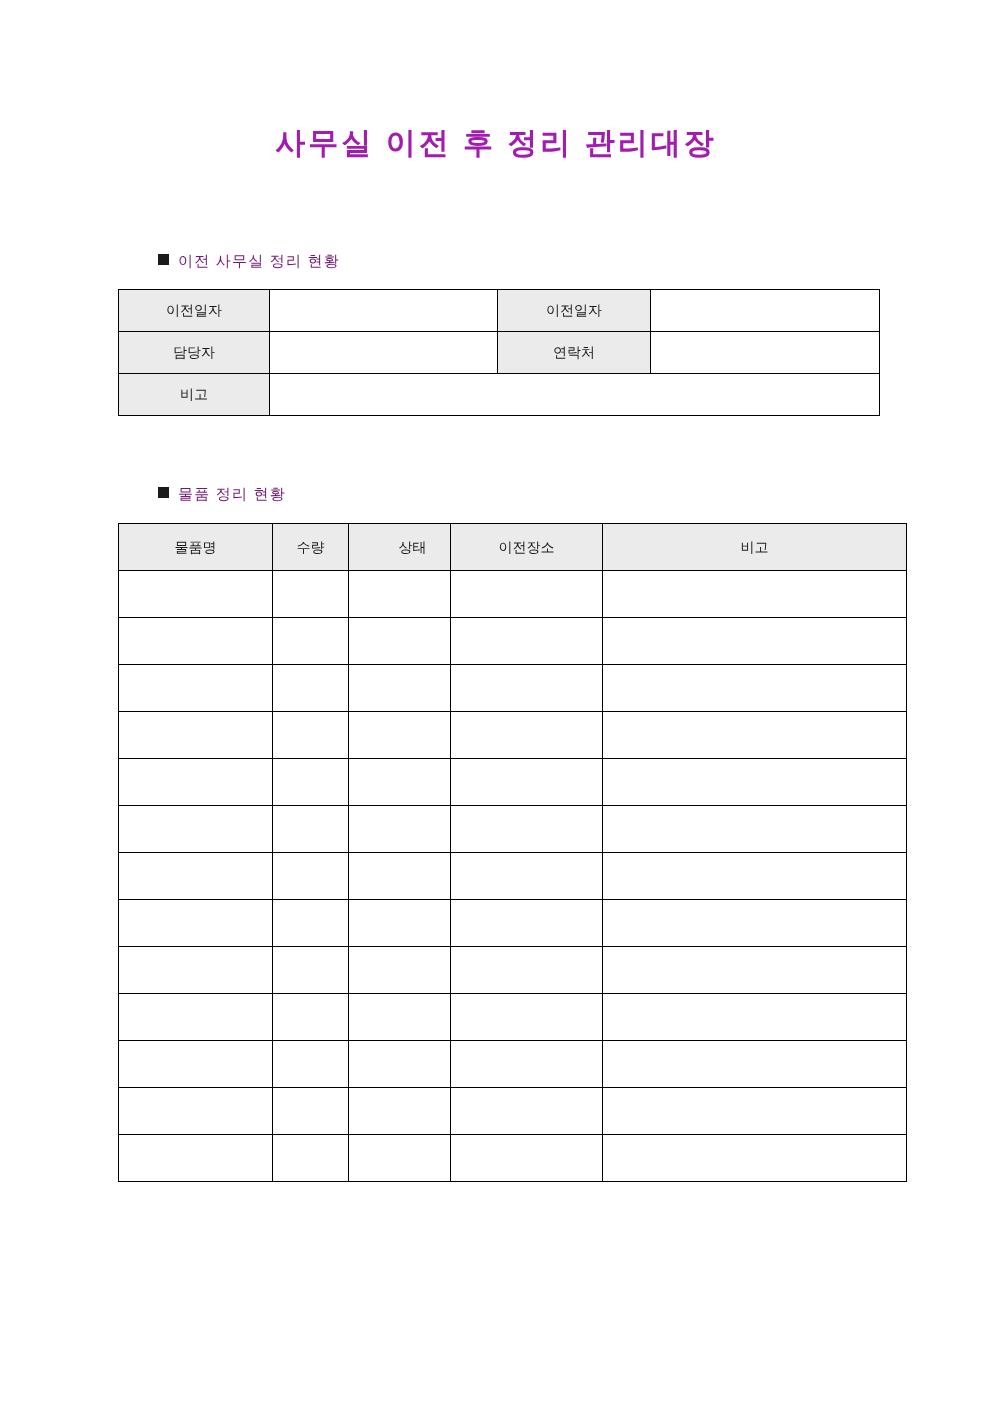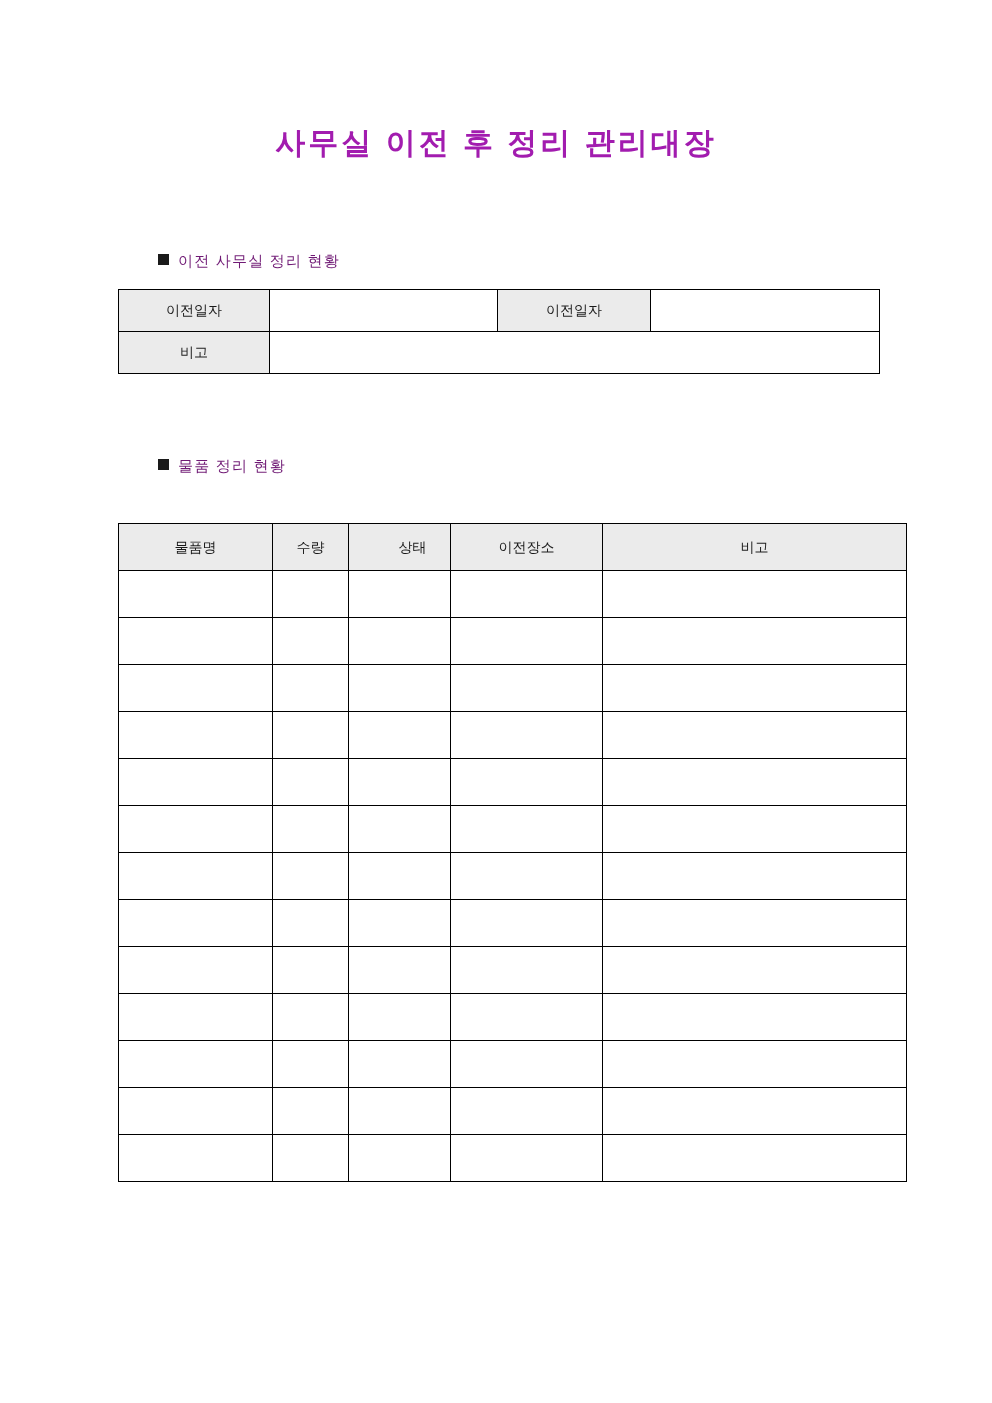--- a/index.html
+++ b/index.html
@@ -53,21 +53,21 @@
   }
   .section-heading .bullet {
     display: inline-block;
     width: 11px;
     height: 11px;
     background: #1a1a1a;
     margin-right: 9px;
     vertical-align: 1px;
   }
   #heading-1 { top: 252px; }
-  #heading-2 { top: 457px; }
+  #heading-2 { top: 485px; }
 
   
   table.form-table {
     position: absolute;
     border-collapse: collapse;
     table-layout: fixed;
     background: #ffffff;
   }
   table.form-table td,
   table.form-table th {
@@ -134,20 +134,26 @@
 
   <table class="form-table" id="table-move-status">
     <tbody>
       <tr>
         <td class="lbl-cell c1">이전일자</td>
         <td class="val-cell c2"></td>
         <td class="lbl-cell c3">이전일자</td>
         <td class="val-cell c4"></td>
       </tr>
       <tr>
+        <td class="lbl-cell c1">담당자</td>
+        <td class="val-cell c2"></td>
+        <td class="lbl-cell c3">연락처</td>
+        <td class="val-cell c4"></td>
+      </tr>
+      <tr>
         <td class="lbl-cell c1">비고</td>
         <td class="val-cell c-wide" colspan="3"></td>
       </tr>
     </tbody>
   </table>
 
   <div class="section-heading" id="heading-2">
     <span class="bullet"></span><span>물품 정리 현황</span>
   </div>
 

